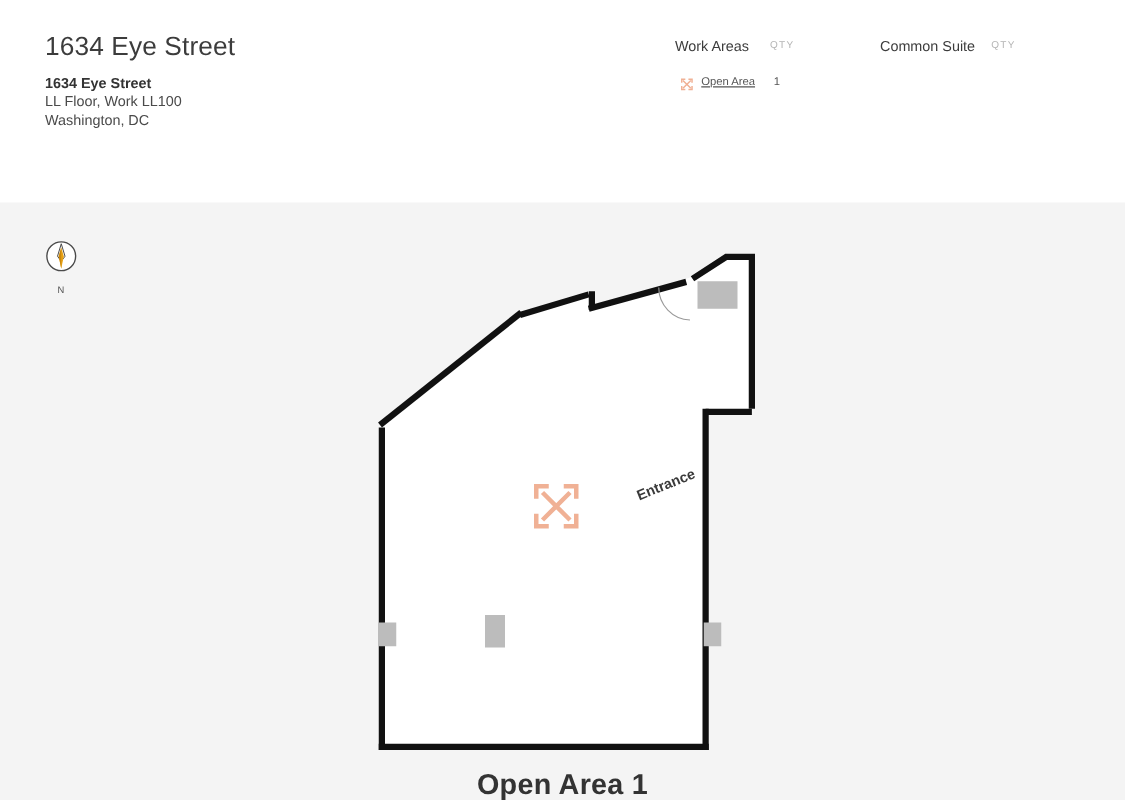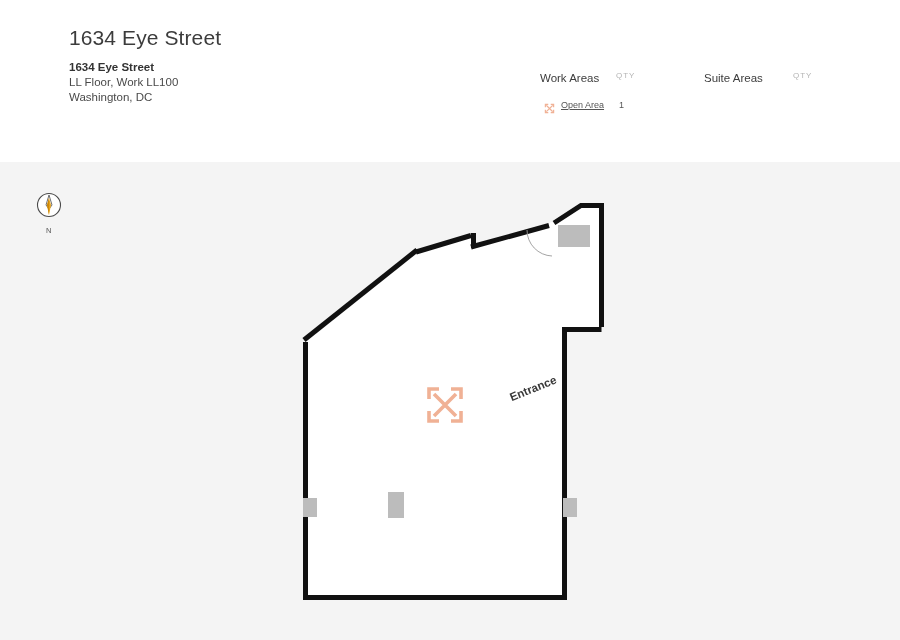--- a/index.html
+++ b/index.html
@@ -19,21 +19,21 @@
   
   #header {
     position: absolute;
     left: 0; top: 0;
     width: 900px; height: 162px;
     background: #ffffff;
     box-sizing: border-box;
   }
   #property-block {
     position: absolute;
-    left: 36px; top: 26px; margin-left: 33px;
+    left: 36px; top: 26px;
   }
   #property-title {
     font-size: 21px;
     font-weight: 400;
     color: #3c3c3c;
     letter-spacing: 0.1px;
     margin: 0 0 11px 0;
     line-height: 1.1;
   }
   .addr-line {
@@ -45,21 +45,20 @@
 
   
   #legend {
     position: absolute;
     left: 540px; top: 28px;
     width: 330px;
   }
   .legend-col {
     position: absolute;
     top: 0;
-    margin-top: 40px;
   }
   #legend-col-work { left: 0px; }
   #legend-col-common { left: 164px; }
   .legend-head {
     position: relative;
     height: 18px;
     white-space: nowrap;
   }
   .legend-head-title {
     font-size: 11.5px;
@@ -183,21 +182,21 @@
             </g>
           </svg>
         </span>
         <span class="legend-label">Open Area</span>
         <span class="legend-qty">1</span>
       </div>
     </div>
 
     <div class="legend-col" id="legend-col-common">
       <div class="legend-head">
-        <span class="legend-head-title">Suite Areas</span>
+        <span class="legend-head-title">Common Suite</span>
         <span class="legend-head-qty" id="common-qty-head">QTY</span>
       </div>
     </div>
 
   </div>
 </div>
 
 <div id="plan-canvas">
 
   <svg id="plan-svg" width="900" height="478" viewBox="0 0 900 478">
@@ -250,14 +249,15 @@
       <circle cx="15" cy="15" r="11.5" fill="#ffffff" stroke="#4a4a4a" stroke-width="1.1"></circle>
       <polygon points="15,5 18,15 15,19 12,15" fill="#ffffff" stroke="#4a4a4a" stroke-width="0.8"></polygon>
       <polygon points="15,8 17,15 15,25 13,15" fill="#e8a317"></polygon>
       <polygon points="15,8 15,25 13,15" fill="#c9870d"></polygon>
     </svg>
     <div id="compass-label">N</div>
   </div>
 
   <div id="entrance-label">Entrance</div>
 
+  <div id="room-label">Open Area 1</div>
 
 </div>
 
 </body></html>

